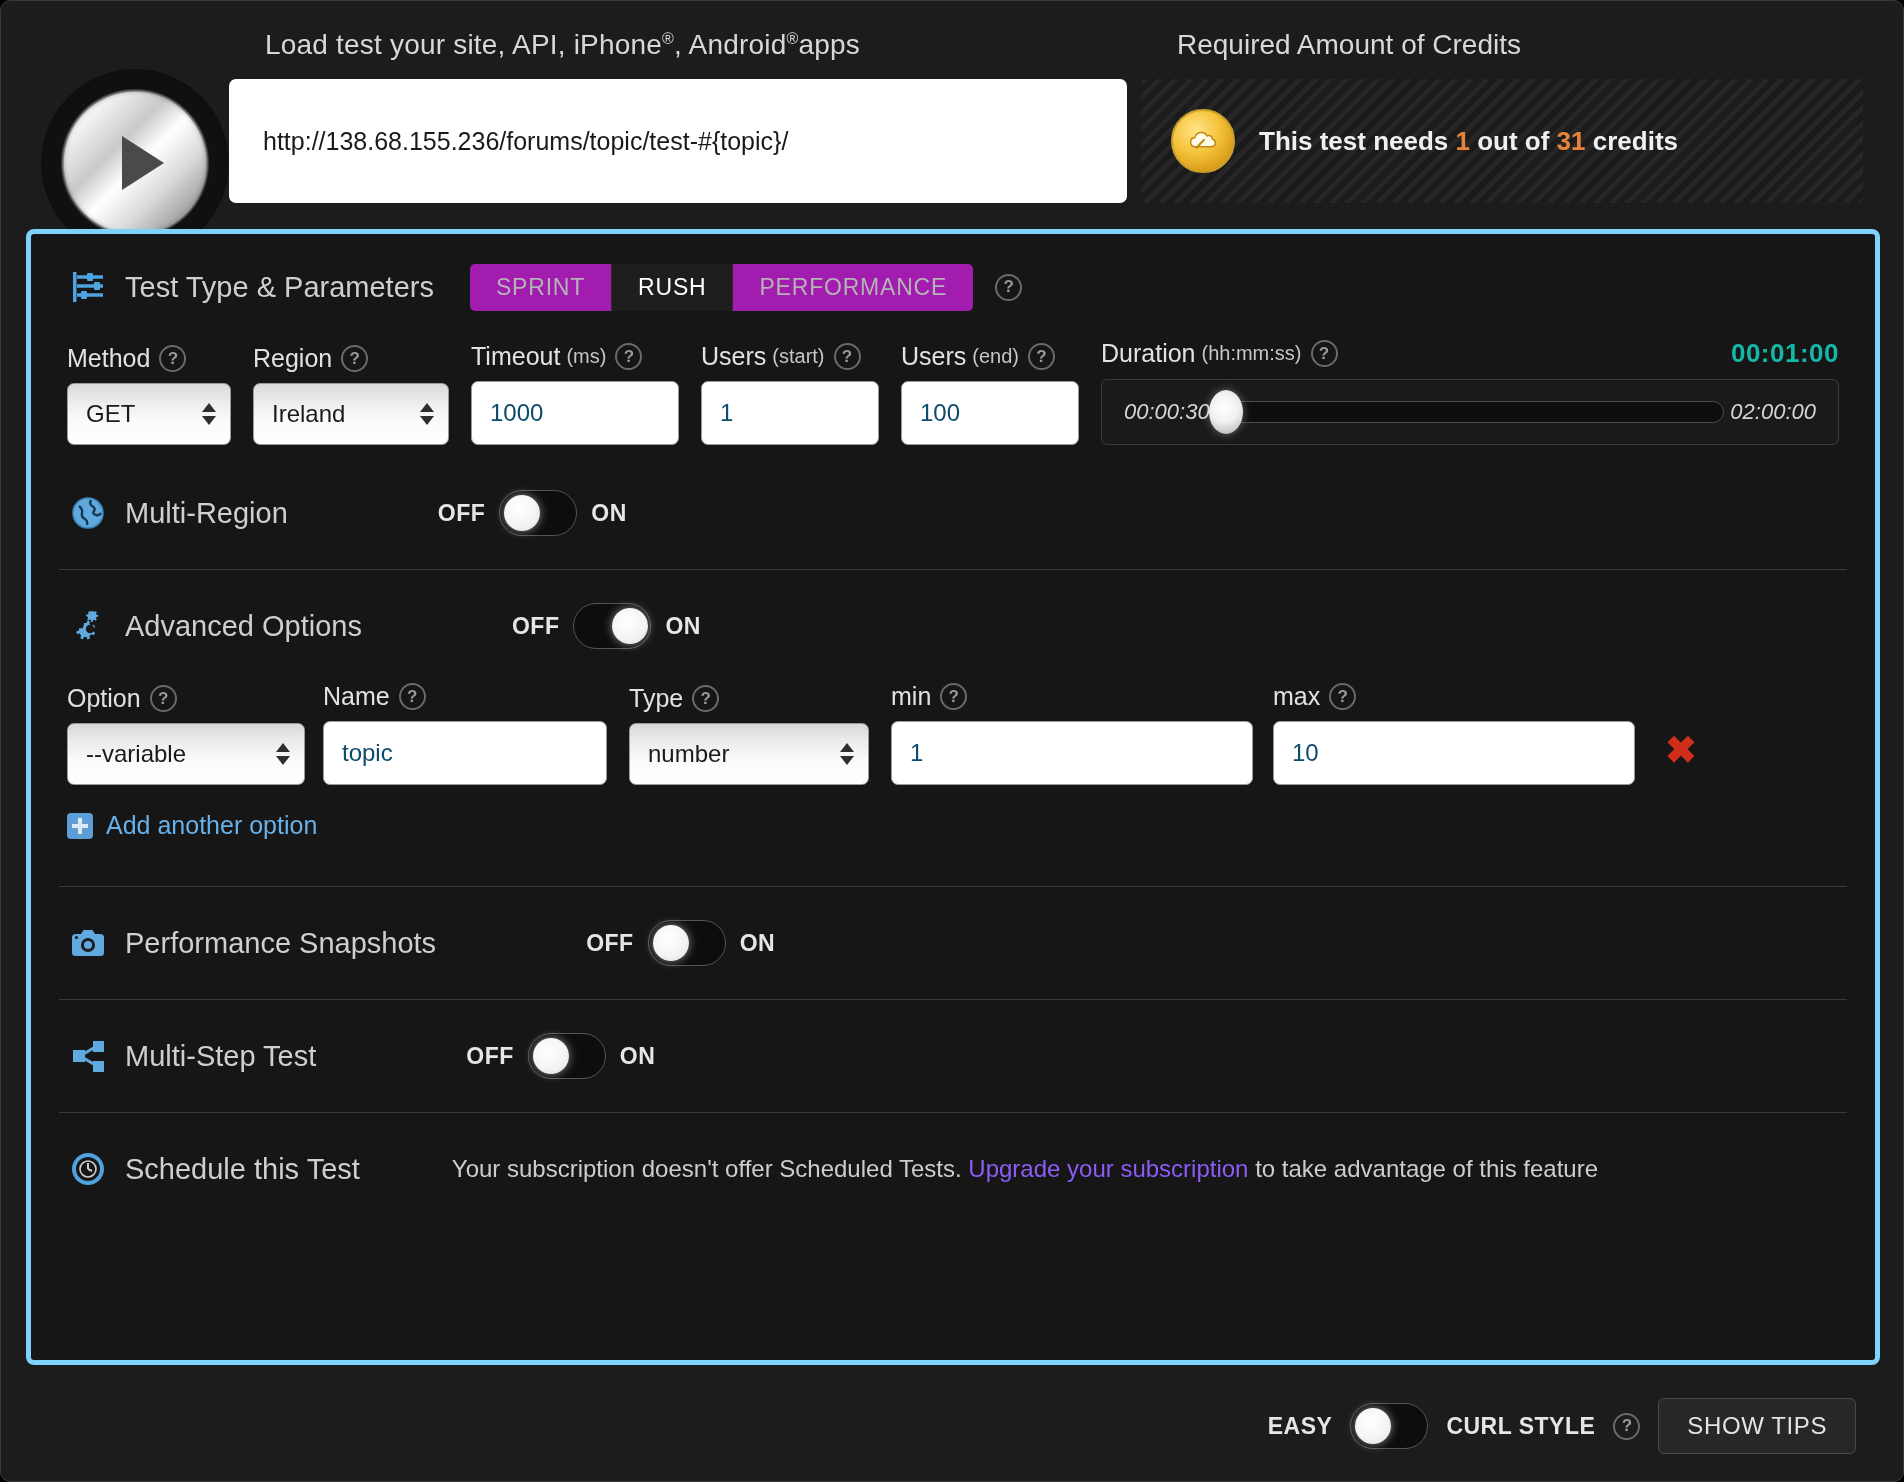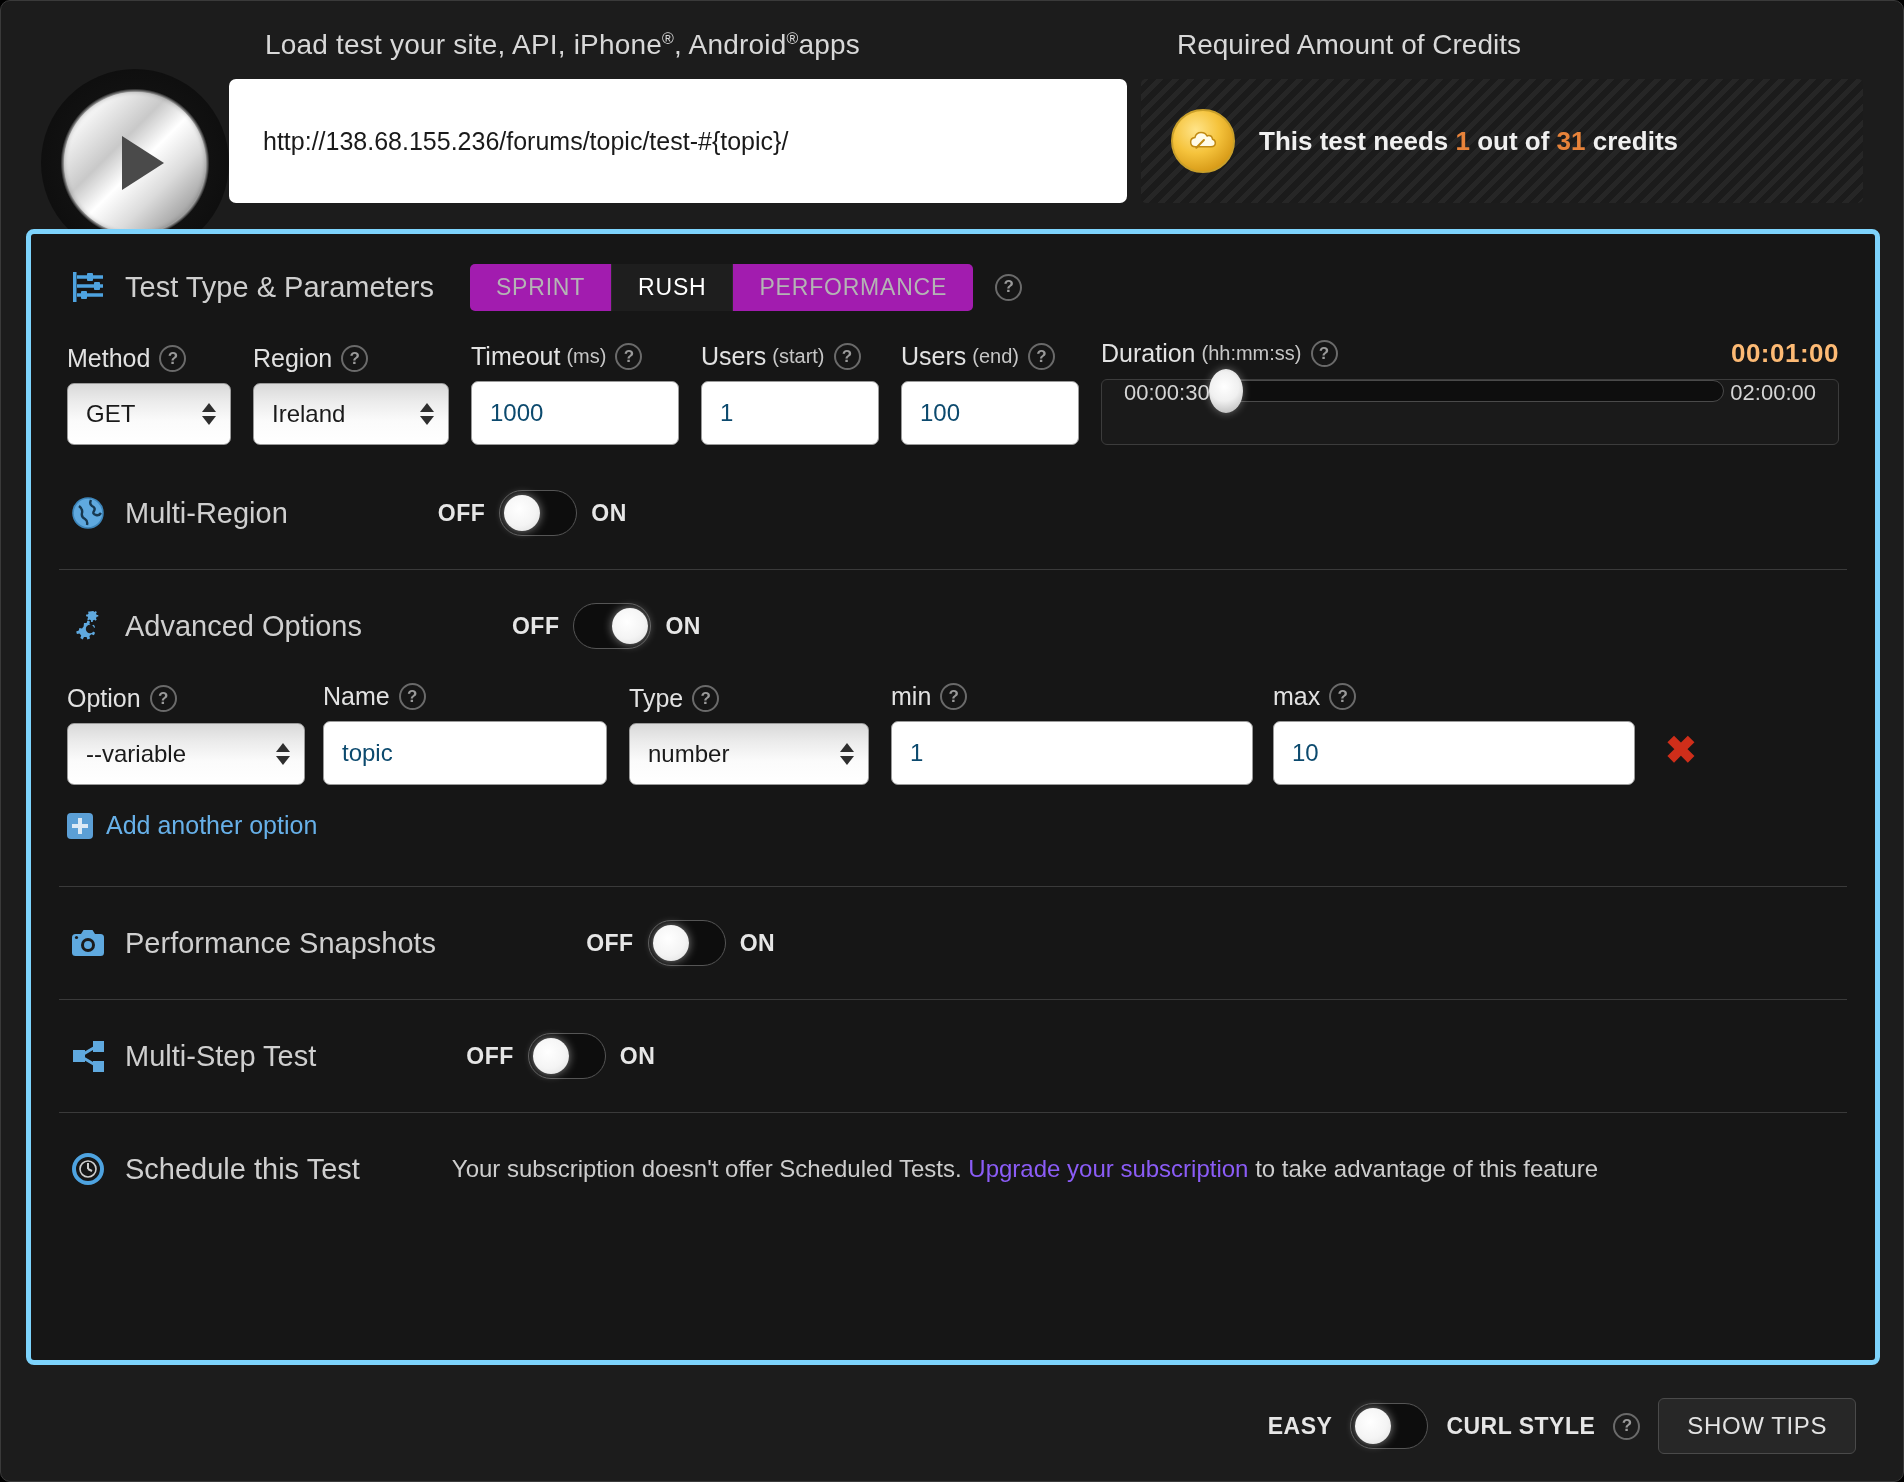--- a/index.html
+++ b/index.html
@@ -142,25 +142,25 @@
   .text-ctl {
     height: 64px; border-radius: 7px; background: #fff;
     border: 1px solid #9a9a9a;
     padding: 0 18px; font-size: 24px; color: #0c4a6e;
     font-family: "Liberation Sans", sans-serif;
     outline: none;
   }
 
   .dur-wrap { flex: 1; }
   .dur-head { display: flex; align-items: center; justify-content: space-between; margin-bottom: 10px; }
-  .dur-val { font-size: 26px; color: #fdba74; font-weight: bold; letter-spacing: .5px; }
+  .dur-val { font-size: 26px; color: #14b8a6; font-weight: bold; letter-spacing: .5px; }
   .dur-box {
     height: 66px; border: 1px solid #3c3c3c; border-radius: 6px;
-    background: #1a1a1a; display: flex; 
-    padding: 0 22px; gap: 6px;
+    background: #1a1a1a; display: flex; align-items: center;
+    padding: 0 22px; gap: 6px; font-style: italic;
   }
   .dur-end { font-size: 22px; color: #d5d5d5; white-space: nowrap; }
   .dur-track {
     flex: 1; height: 22px; background: #0e0e0e;
     border: 1px solid #4a4a4a; border-radius: 11px; position: relative;
   }
   .dur-knob {
     position: absolute; left: -8px; top: 50%; transform: translateY(-50%);
     width: 34px; height: 44px; border-radius: 50%;
     background: radial-gradient(circle at 45% 40%, #ffffff 0%, #f0f0f0 45%, #c5c5c5 80%, #e8e8e8 100%);

